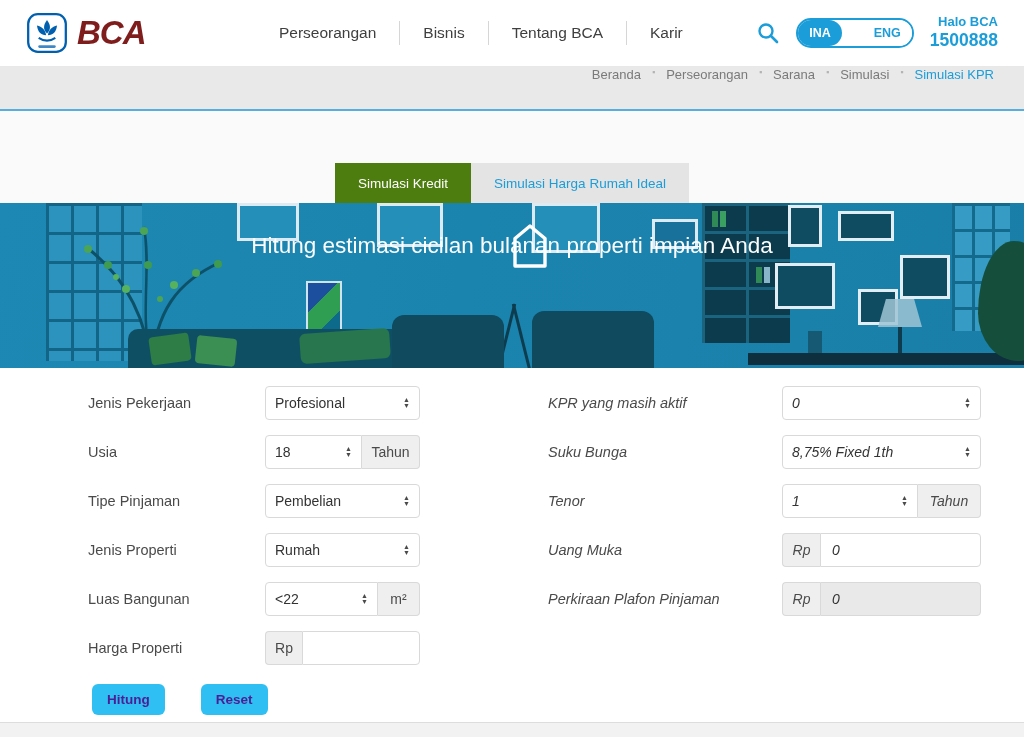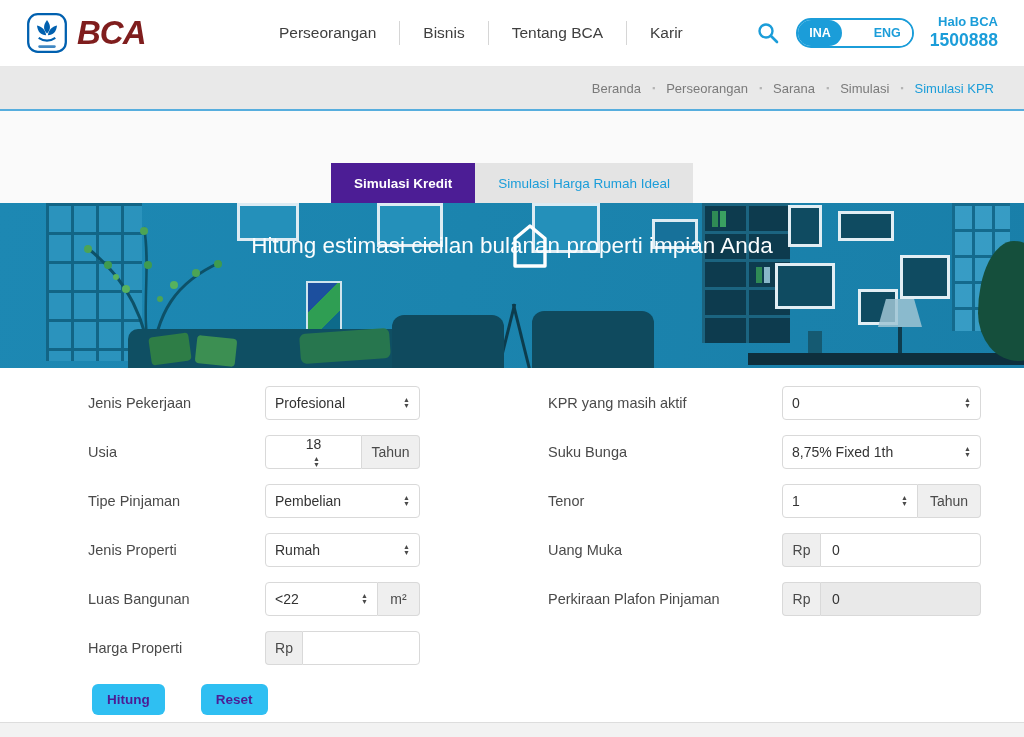--- a/index.html
+++ b/index.html
@@ -22,32 +22,32 @@
   .search-btn { cursor:pointer; display:flex; }
   .lang-toggle { display:flex; border:2px solid #1b9dd9; border-radius:17px; overflow:hidden; cursor:pointer; }
   .lang-opt { font-size:12.5px; font-weight:bold; padding:6px 11px; }
   .lang-active { background:#1b9dd9; color:#fff; border-radius:0 14px 14px 0; }
   .lang-inactive { background:#fff; color:#1b9dd9;padding-left:32px; }
   .contact { text-align:right; line-height:1.25; cursor:pointer; }
   .contact-line1 { font-size:13px; font-weight:bold; color:#1b9dd9; }
   .contact-line2 { font-size:17.5px; font-weight:bold; color:#1b9dd9; }
 
   
-  .breadcrumb { height:44px; background:#e9e9e9; display:flex; align-items:center;
+  .breadcrumb { height:44px; background:#e9e9e9; display:flex; align-items:flex-start;
                 justify-content:flex-end; padding-right:30px; gap:11px;
                 border-bottom:2px solid #57aede; flex:0 0 auto; }
   .crumb { font-size:13px; color:#7a7a7a; cursor:pointer; }
   .crumb.active { color:#1b9dd9; }
   .crumb-sep { font-size:9px; color:#b3b3b3; }
 
   
   .band { height:52px; background:#fafafa; flex:0 0 auto; }
   .tabs { display:flex; justify-content:center; background:#fafafa; flex:0 0 auto; }
   .tab { height:40px; display:flex; align-items:center; padding:0 23px; font-size:13.5px; cursor:pointer; }
-  .tab.active { background:#4c1d95; color:#fff; font-weight:bold; }
+  .tab.active { background:#4d7c0f; color:#fff; font-weight:normal; }
   .tab.inactive { background:#e4e4e4; color:#1b9dd9; }
 
   
   .hero { position:relative; height:165px; overflow:hidden; flex:0 0 auto;
           background:linear-gradient(100deg,#1d88b3 0%,#1b84ae 45%,#197fa9 100%); }
   .hero * { position:absolute; }
   .shape { pointer-events:none; }
   .win-left { left:46px; top:0; width:96px; height:158px; background-color:#2e96bf;
     background-image:linear-gradient(#11607f 3px, transparent 3px),
                      linear-gradient(90deg,#11607f 3px, transparent 3px);
@@ -94,21 +94,21 @@
   .branch-svg { left:56px; top:4px; }
   .hero-content { position:absolute; left:0; top:0; width:100%; height:100%;
     display:flex; flex-direction:column; align-items:center; text-align:center; }
   .house-wrap { position:relative; margin-top:20px; }
   .hero-title { position:relative; margin-top:10px; font-size:22.5px; color:#fbfdfe; font-weight:400; }
 
   
   .form-area { background:#fff; padding:18px 12px 0 0; flex:0 0 auto; }
   .cols { display:flex; }
   .col-left { width:460px; padding-left:88px; }
-  .col-right { flex:1; padding-left:88px; }
+  .col-right { flex:1; padding-left:88px;font-style:italic; }
   .frow { display:flex; align-items:center; height:34px; margin-bottom:15px; }
   .frow label { font-size:14.5px; color:#4a4a4a; }
   .col-left .frow label { width:177px; }
   .col-right .frow label { width:234px; }
   .field { display:flex; align-items:stretch; height:34px; }
   .selbox { background:#fff; border:1px solid #d9d9d9; border-radius:4px;
     display:flex; align-items:center; justify-content:space-between;
     padding:0 9px; font-size:14px; color:#333; cursor:pointer; }
   .arrows { display:flex; flex-direction:column; align-items:center; line-height:6px;
     font-size:7px; color:#4a4a4a; margin-left:6px; }
@@ -120,21 +120,21 @@
     font-size:14px; color:#4a4a4a; }
   .grp-left { border-radius:4px 0 0 4px !important; }
   .txtin { border:1px solid #d9d9d9; border-radius:0 4px 4px 0; background:#fff;
     font-size:14px; color:#333; display:flex; align-items:center; padding:0 11px; cursor:text; }
   .txtin.disabled { background:#e9e9e9; cursor:default; }
   .btn-row { display:flex; gap:36px; padding:4px 0 0 92px; }
   .btn { background:#2fbff2; color:#4c1d95; font-weight:bold; font-size:13.5px;
     border:none; border-radius:6px; padding:8px 15px; cursor:pointer; }
 
   
-  .w155 { width:155px; } .w97 { width:97px;flex-direction:column; } .w58 { width:58px; } .w113 { width:113px; } .w42 { width:42px; }
+  .w155 { width:155px; } .w97 { width:97px; } .w58 { width:58px; } .w113 { width:113px; } .w42 { width:42px; }
   .w37 { width:37px; } .w118 { width:118px; }
   .w199 { width:199px; } .w136 { width:136px; } .w63 { width:63px; } .w38 { width:38px; } .w161 { width:161px; }
 
   .footer-strip { margin-top:auto; height:15px; background:#f2f2f2; border-top:1px solid #dddddd; flex:0 0 auto; }
 </style>
 </head>
 <body>
 
 <div class="header">
   <div class="logo">

